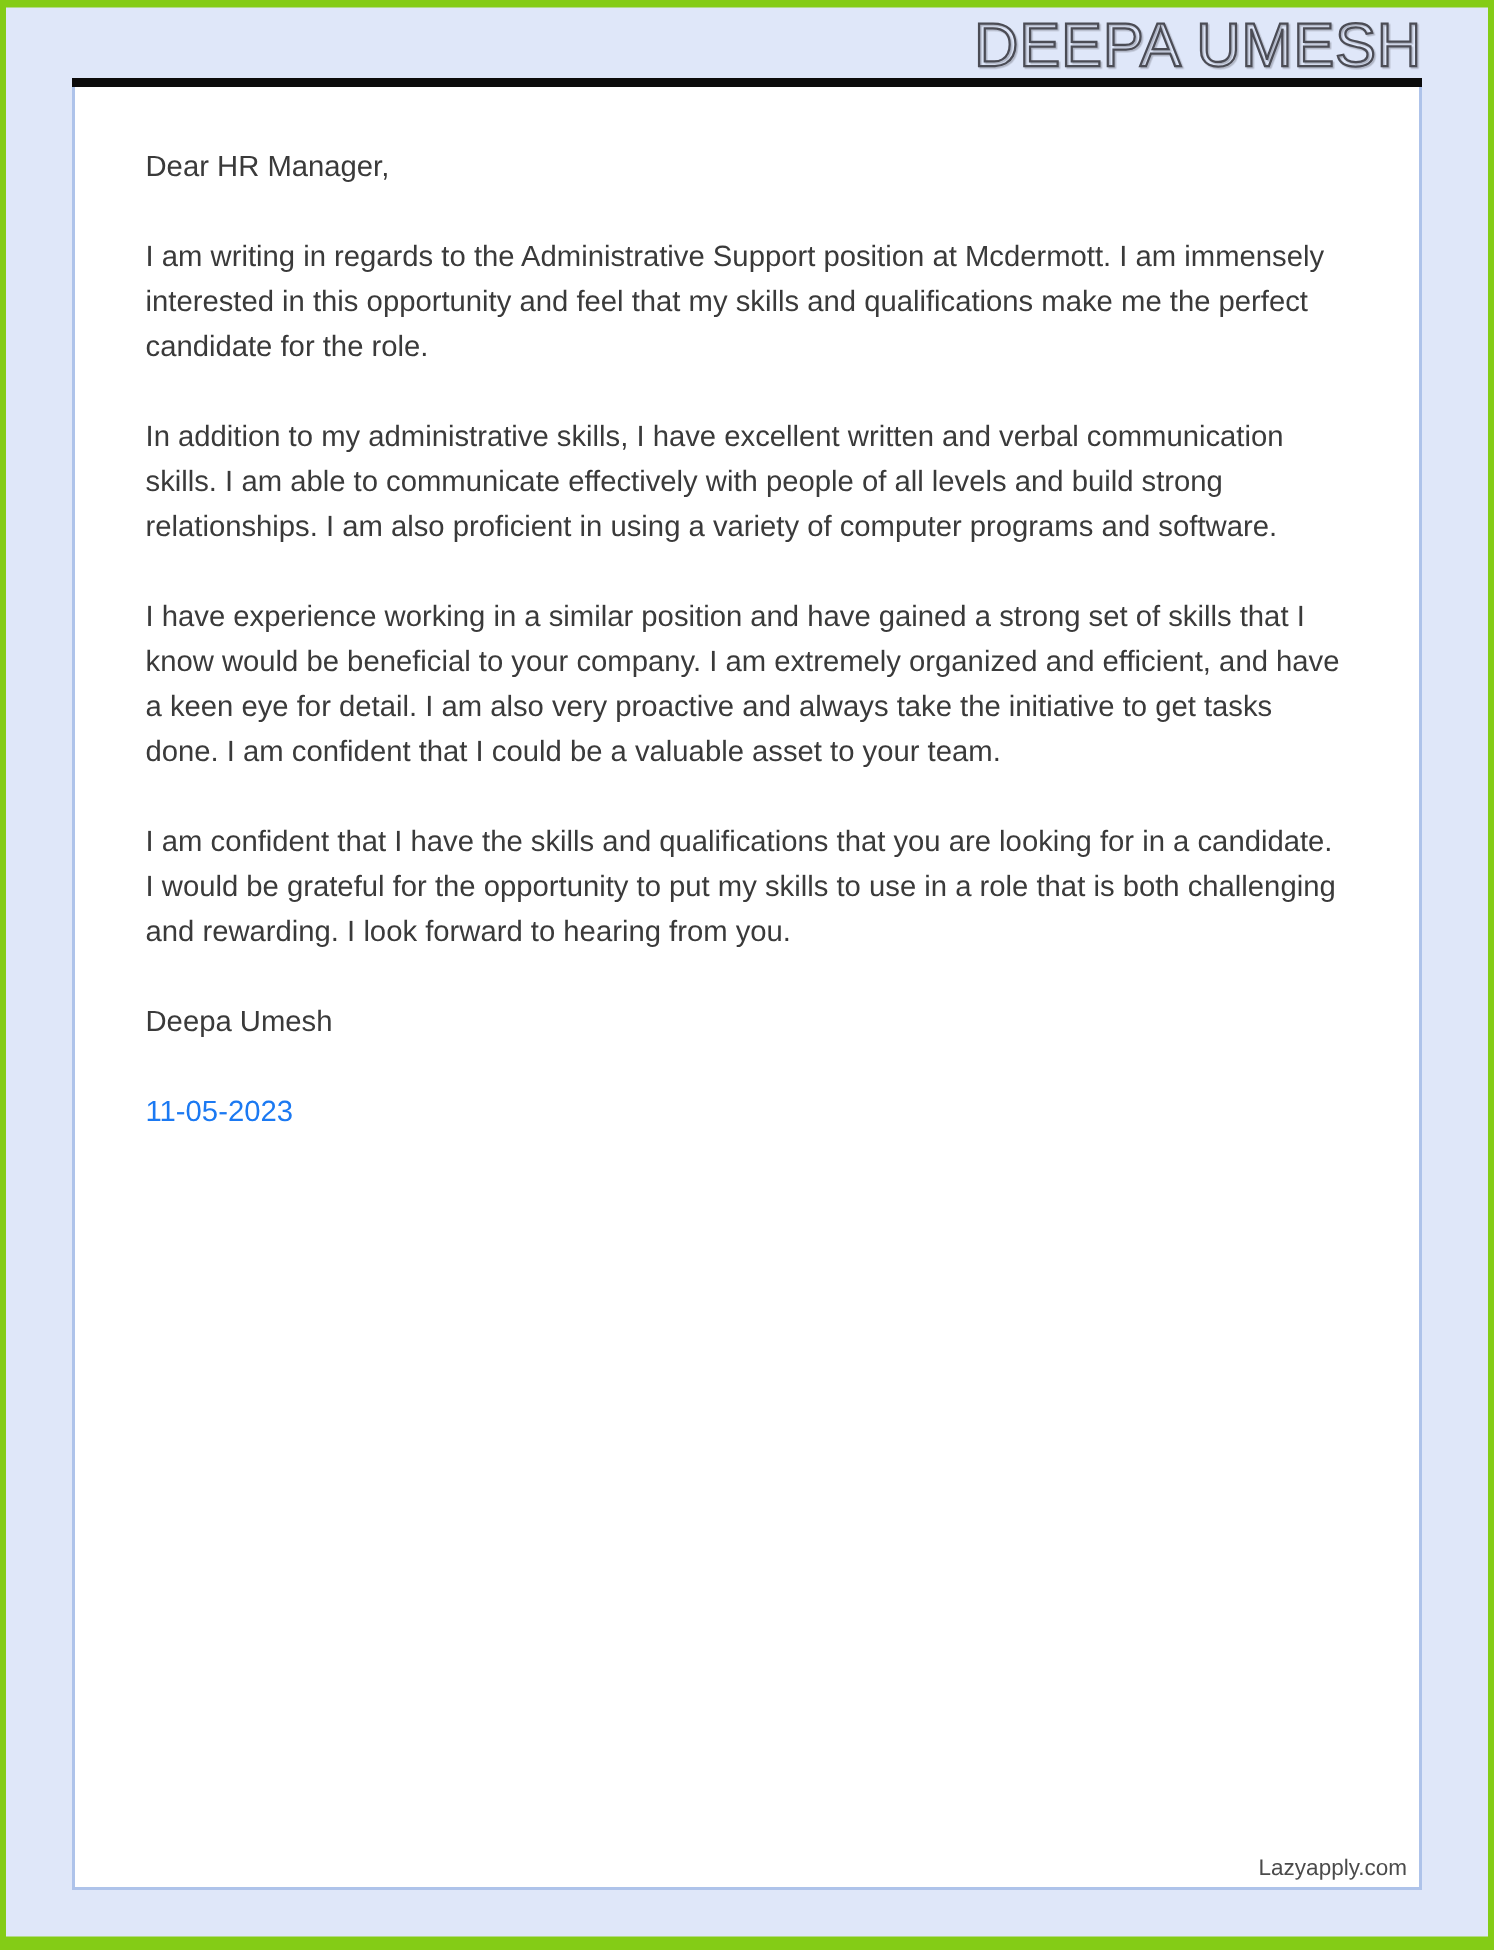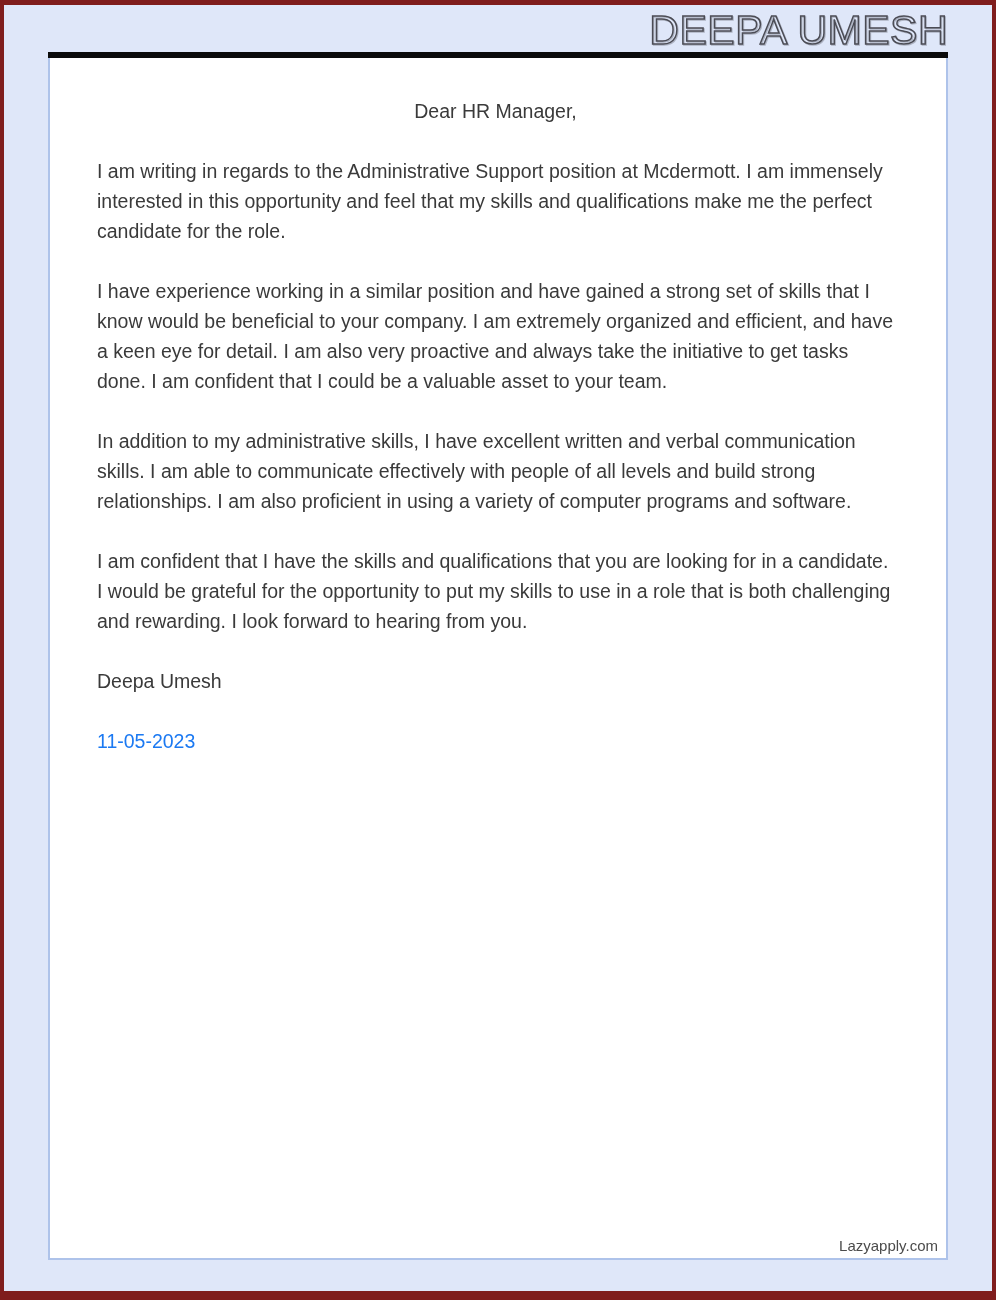--- a/index.html
+++ b/index.html
@@ -6,21 +6,21 @@
   html, body { width: 996px; height: 1300px; }
   body {
     font-family: "Liberation Sans", sans-serif;
     background: #000000;
     position: relative;
     overflow: hidden;
   }
   .frame {
     position: absolute;
     inset: 0;
-    background: #7f1d1d;
+    background: #84cc16;
   }
   .page {
     position: absolute;
     left: 4px; top: 5px; right: 4px; bottom: 9px;
     background: #dfe7f9;
   }
   .header-bar {
     position: absolute;
     top: 0; left: 44px; right: 44px;
     height: 48px;
@@ -55,21 +55,21 @@
     font-size: 19.5px;
     line-height: 30px;
     color: #3a3a3a;
   }
   .letter p, .salutation, .closing, .signature {
     margin: 30px 0;
     font-size: 19.5px;
     line-height: 30px;
     color: #3a3a3a;
   }
-  .salutation { margin-top: 0; text-align: center; }
+  .salutation { margin-top: 0; }
   .date {
     margin: 10px 0 0 0;
     font-size: 19.5px;
     line-height: 30px;
     color: #1b79f2;
   }
   .footer-brand {
     position: absolute;
     right: 8px; bottom: 3px;
     font-size: 15px;
@@ -89,22 +89,22 @@
     </div>
 
     <div class="rule"></div>
 
     <div class="doc">
       <div class="letter">
         <div class="salutation">Dear HR Manager,</div>
 
         <div>
             <p>I am writing in regards to the Administrative Support position at Mcdermott. I am immensely interested in this opportunity and feel that my skills and qualifications make me the perfect candidate for the role.</p>
+            <p>In addition to my administrative skills, I have excellent written and verbal communication skills. I am able to communicate effectively with people of all levels and build strong relationships. I am also proficient in using a variety of computer programs and software.</p>
             <p>I have experience working in a similar position and have gained a strong set of skills that I know would be beneficial to your company. I am extremely organized and efficient, and have a keen eye for detail. I am also very proactive and always take the initiative to get tasks done. I am confident that I could be a valuable asset to your team.</p>
-            <p>In addition to my administrative skills, I have excellent written and verbal communication skills. I am able to communicate effectively with people of all levels and build strong relationships. I am also proficient in using a variety of computer programs and software.</p>
             <p>I am confident that I have the skills and qualifications that you are looking for in a candidate. I would be grateful for the opportunity to put my skills to use in a role that is both challenging and rewarding. I look forward to hearing from you.</p>
           </div>
 
 
         <div class="signature">Deepa Umesh</div>
 
         <div class="date">11-05-2023</div>
       </div>
 
       <div class="footer-brand">Lazyapply.com</div>

